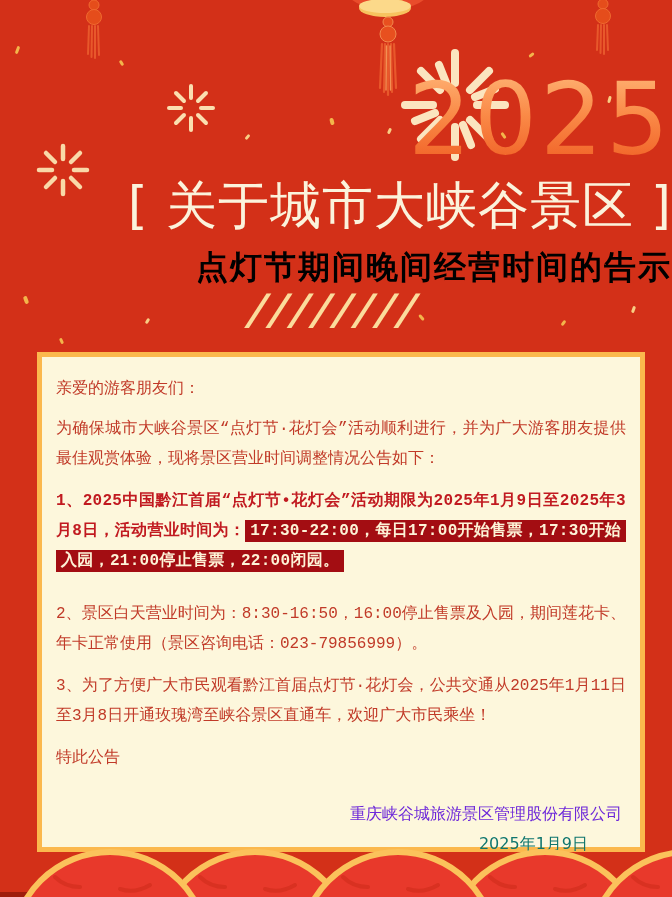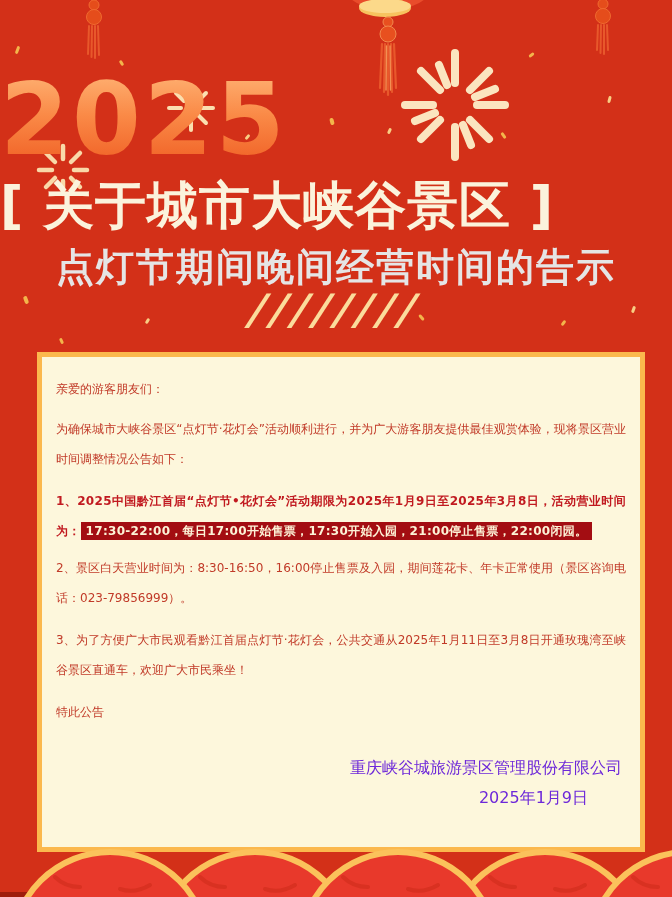--- a/index.html
+++ b/index.html
@@ -6,62 +6,63 @@
   .poster{
     position:relative;width:672px;height:897px;overflow:hidden;
     background:#D33018;
     font-family:"DejaVu Sans","Liberation Sans",sans-serif;
   }
   
   .deco{position:absolute;pointer-events:none;}
   .speck{position:absolute;border-radius:2px;pointer-events:none;}
   
   .year{
-    position:absolute;top:68px;left:0;width:100%;text-align:left;
-    font-size:99px;line-height:104px;font-weight:700;letter-spacing:3px;
+    position:absolute;top:68px;left:0;width:100%;text-align:right;
+    font-size:99px;line-height:104px;font-weight:400;letter-spacing:3px;
     background:linear-gradient(180deg,#FFB577 0%,#FA8A47 45%,#EF5B21 100%);
     -webkit-background-clip:text;background-clip:text;color:transparent;
   }
   .main-title{
-    position:absolute;top:176px;left:0;width:100%;text-align:left;
-    font-size:51px;line-height:60px;font-weight:700;color:#FBF3DC;letter-spacing:1px;
+    position:absolute;top:176px;left:0;width:100%;text-align:right;
+    font-size:51px;line-height:60px;font-weight:400;color:#FBF3DC;letter-spacing:1px;
   }
   .sub-title{
-    position:absolute;top:246px;left:0;width:100%;text-align:center;
-    font-size:38px;line-height:42px;font-weight:900;color:#e5e5e5;letter-spacing:2px;
+    position:absolute;top:246px;left:0;width:100%;text-align:right;
+    font-size:32px;line-height:42px;font-weight:900;color:#000000;letter-spacing:2px;
   }
   .slashes{
     position:absolute;top:288px;left:0;width:100%;text-align:center;
     font-size:42px;line-height:44px;font-weight:900;font-style:italic;
     color:#FBDC9C;letter-spacing:6px;transform:skewX(-8deg);
   }
   
   .card{
     position:absolute;left:37px;top:352px;width:608px;height:500px;
     box-sizing:border-box;background:#FDF7DC;border:5px solid #FBB84D;
     padding:17px 14px 0 14px;
   }
   .card p{
-    margin:0 0 12px 0;font-size:12px;line-height:30px;color:#C13A28;
+    margin:0 0 12px 0;font-size:16px;line-height:30px;color:#C13A28;
     text-align:justify;
+    font-family:Liberation Mono, monospace;
   }
   .card p.greeting{margin-bottom:10px;}
-  .card p.item1{color:#C11A20;font-weight:bold;letter-spacing:.3px;margin-bottom:7px;}
+  .card p.item1{color:#C11A20;font-weight:bold;letter-spacing:.3px;margin-bottom:23px;}
   .hl{
     background:#A30D12;color:#FDF3D7;font-weight:bold;
     padding:2px 5px;
     -webkit-box-decoration-break:clone;box-decoration-break:clone;
   }
   .signoff{margin-bottom:26px !important;}
   .sig-company{
     font-size:16px;line-height:30px;color:#6d28d9;text-align:right;
     padding-right:4px;margin-top:4px;
   }
   .sig-date{
-    font-size:16px;line-height:30px;color:#6d28d9;text-align:right;
+    font-size:16px;line-height:30px;color:#0f766e;text-align:right;
     padding-right:38px;
   }
   
   .bottom-strip{position:absolute;left:0;bottom:0;width:100%;height:5px;background:#9E1D0C;}
   .scallops{position:absolute;left:0;bottom:0;width:672px;height:52px;}
 </style>
 </head>
 <body>
 
 <div class="poster">

